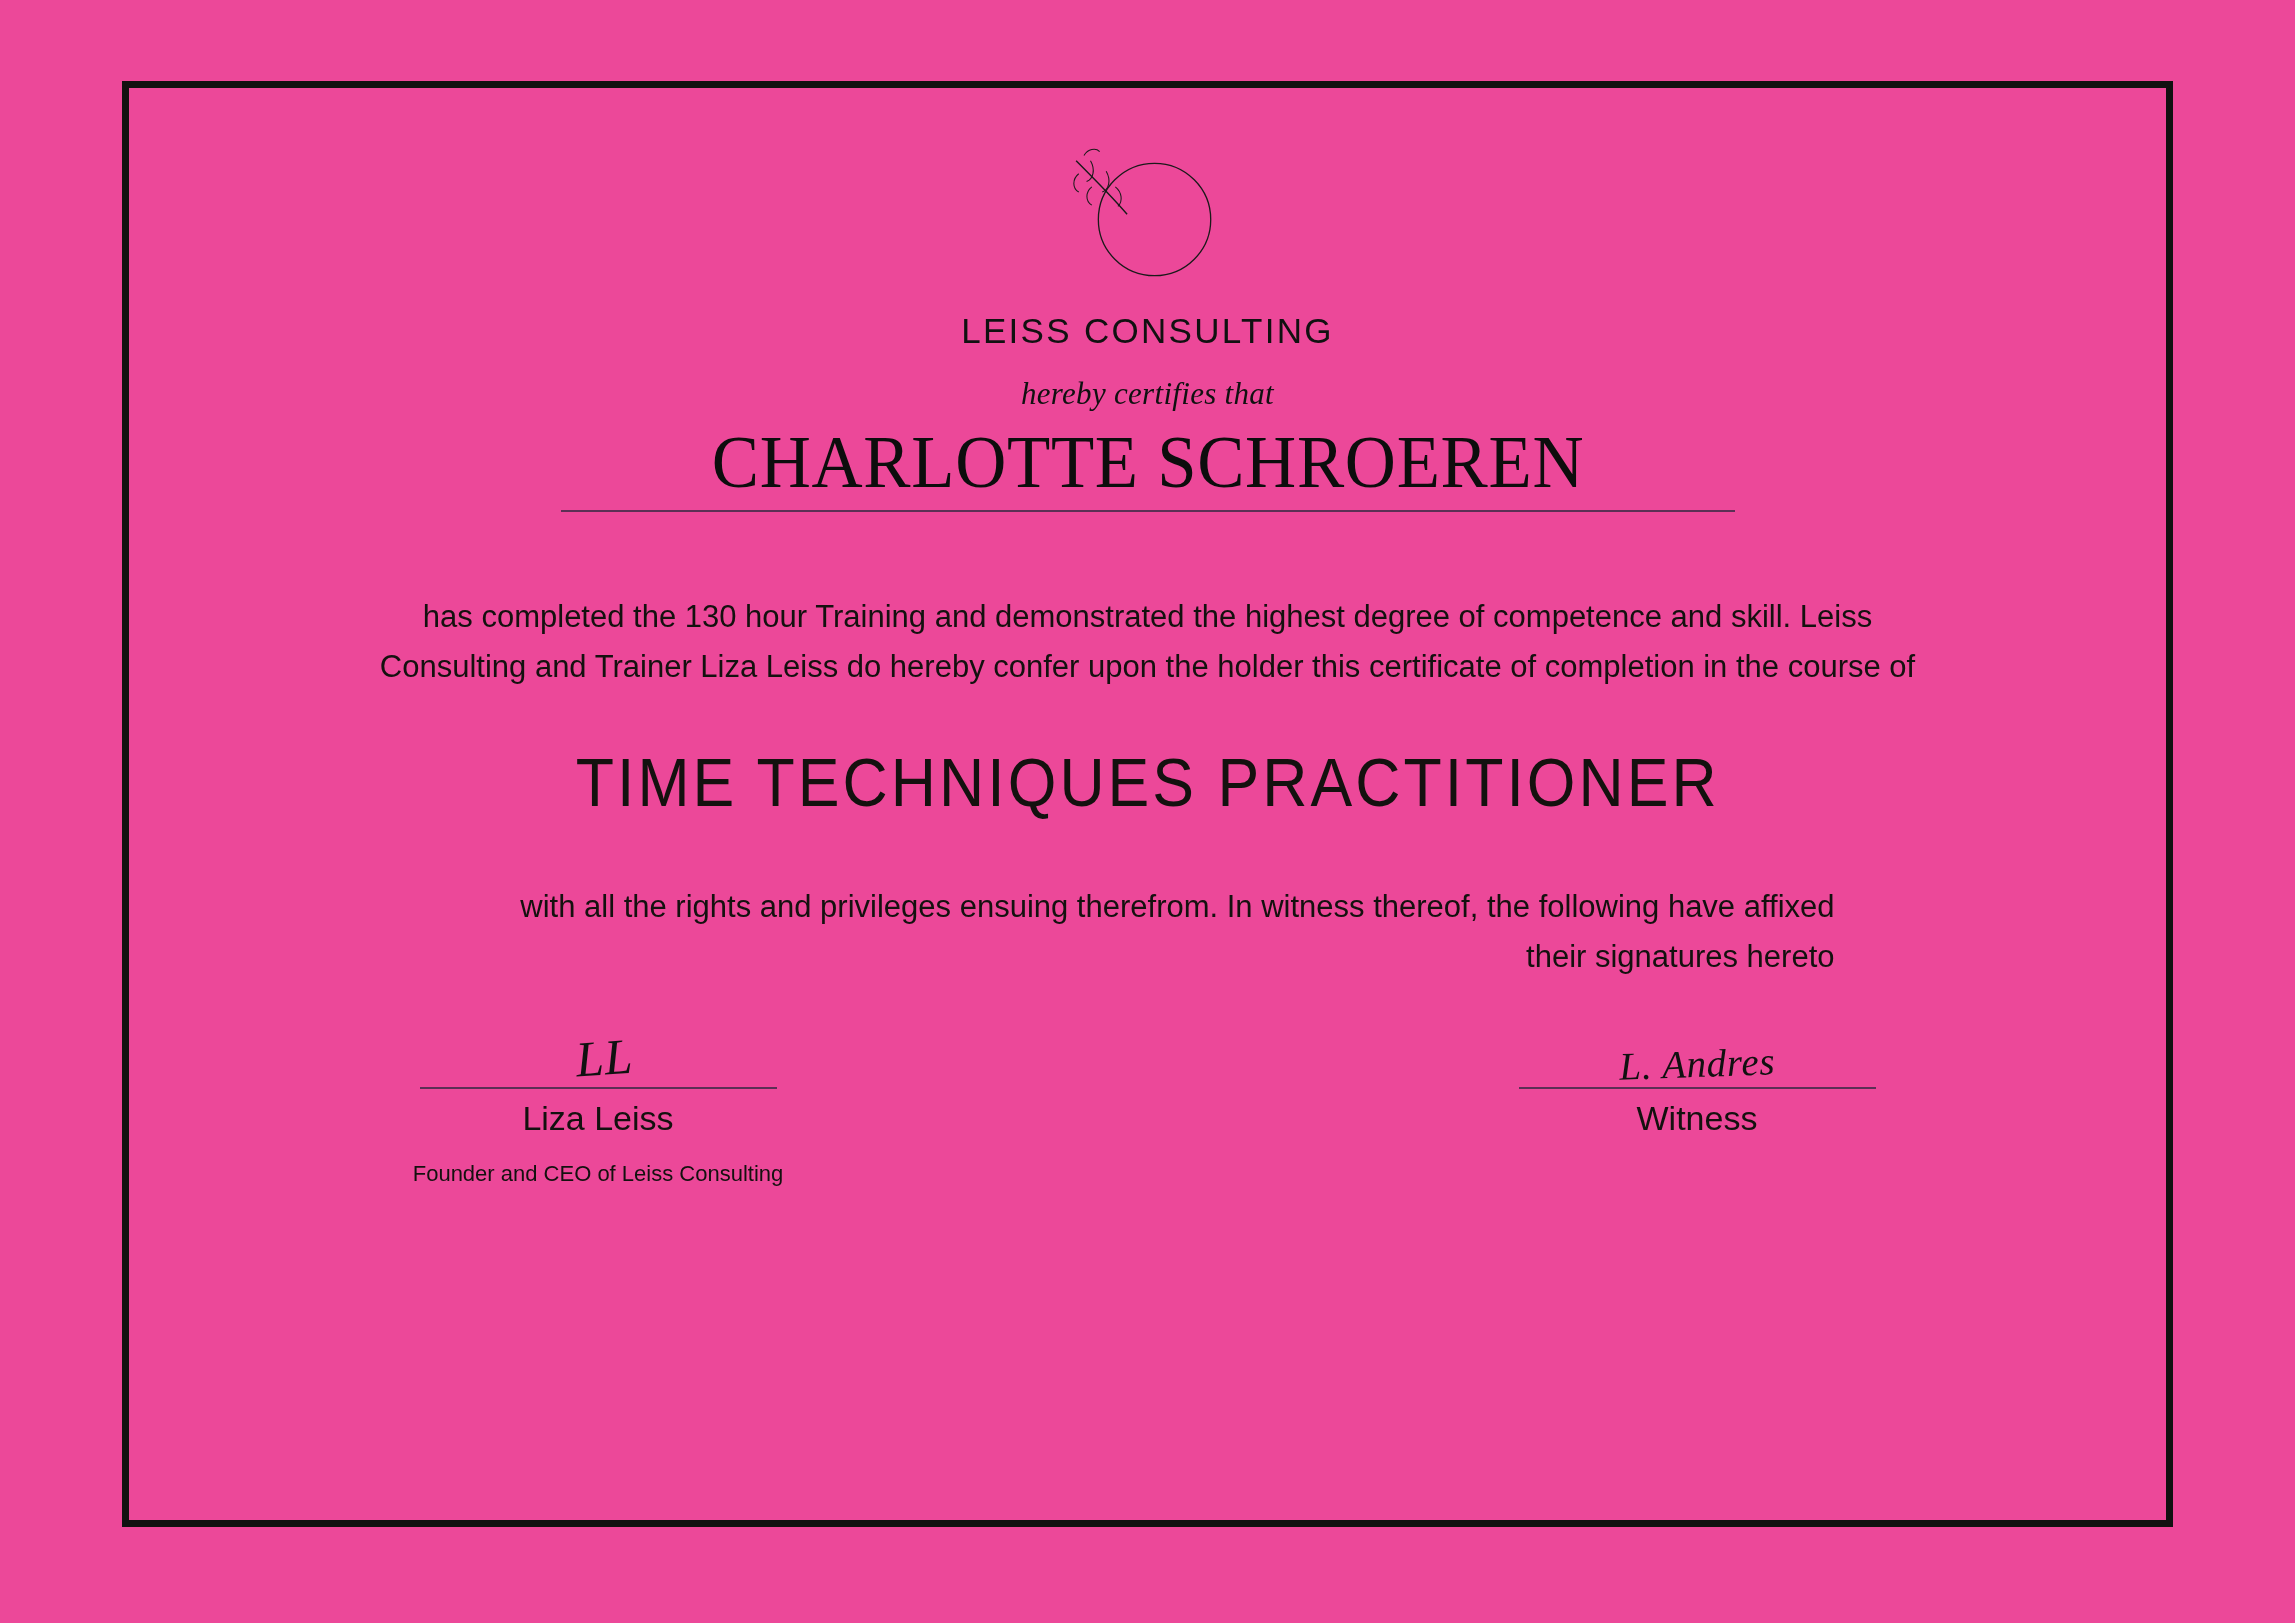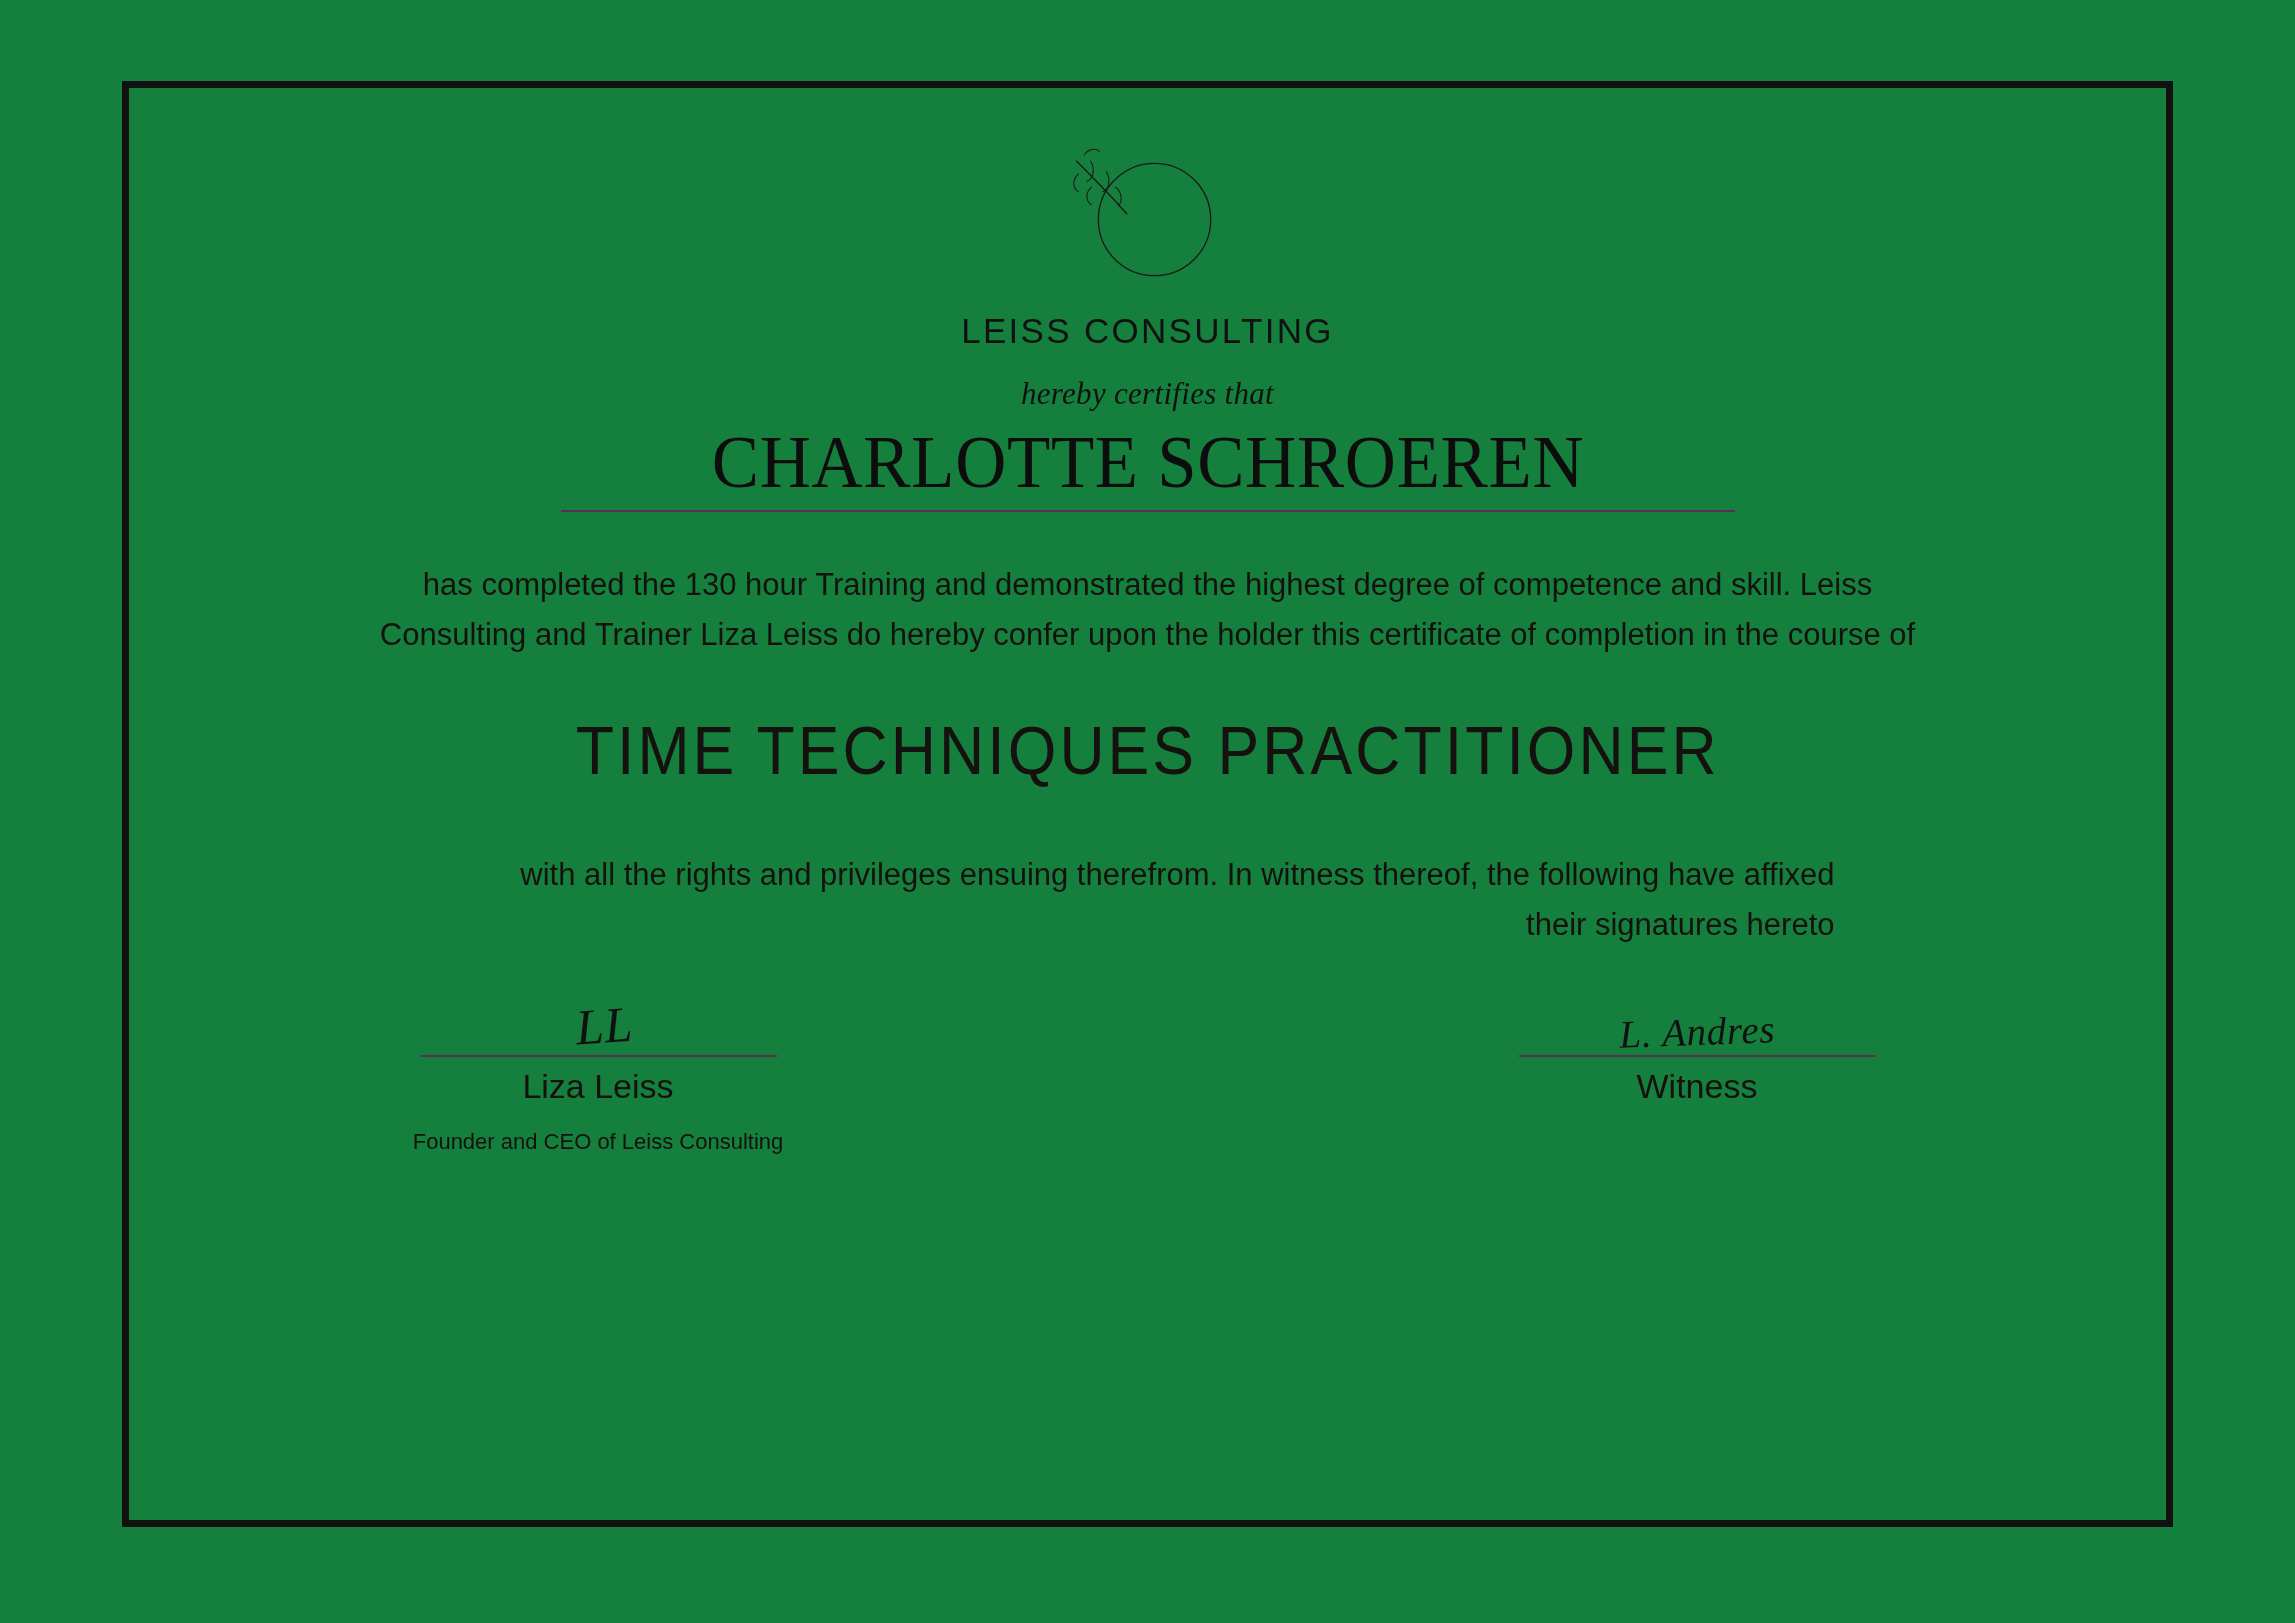--- a/index.html
+++ b/index.html
@@ -12,21 +12,21 @@
     height: 1623px;
     font-family: "Liberation Sans", sans-serif;
     color: #1a1a1a;
     overflow: hidden;
   }
 
   .certificate-page {
     position: relative;
     width: 2295px;
     height: 1623px;
-    background: #15803d;
+    background: #ec4899;
     box-sizing: border-box;
     padding-left: 24px;
   }
 
   .border-frame {
     position: absolute;
     left: 122px;
     top: 81px;
     width: 2051px;
     height: 1446px;
@@ -95,21 +95,21 @@
   }
   .recipient-rule {
     margin: 5.2px auto 0 auto;
     width: 1174px;
     height: 1.3px;
     background: #5c2f55;
   }
 
   
   .body-paragraph {
-    margin-top: 48px;
+    margin-top: 80px;
     width: 1570px;
     text-align: center;
     font-size: 31px;
     line-height: 1.62;
     font-weight: 300;
     color: #14110f;
   }
 
   
   .course-title {

